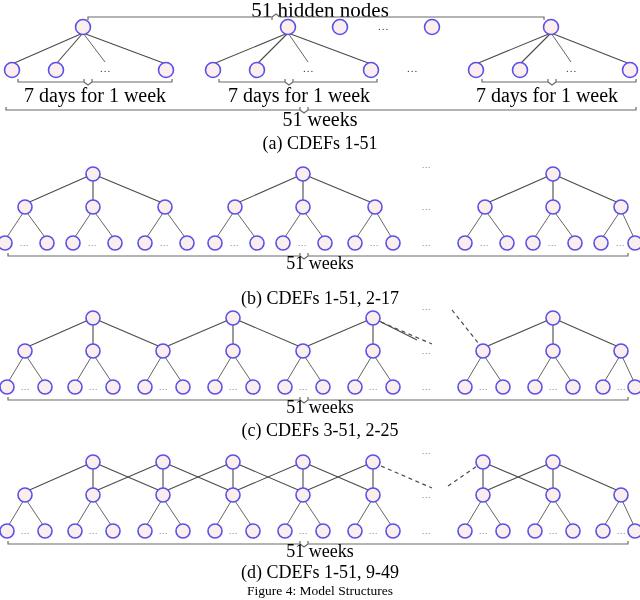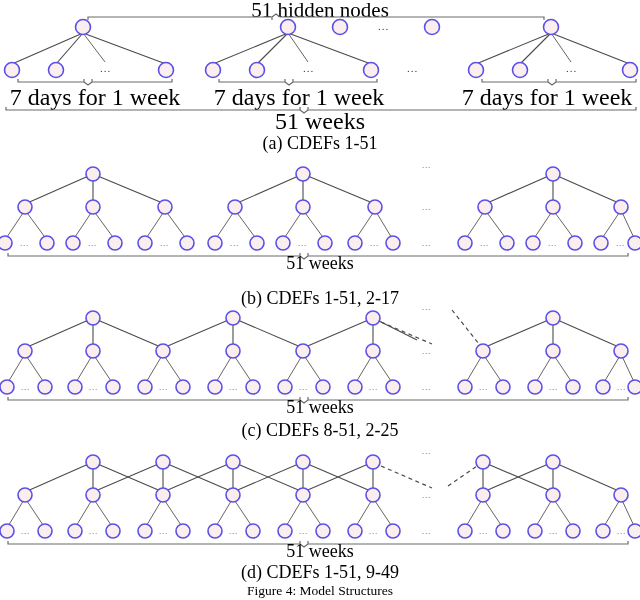--- a/index.html
+++ b/index.html
@@ -63,21 +63,21 @@
   .ell-text-small {
     font-family: "Liberation Serif", "DejaVu Serif", serif;
     font-size: 9px;
     fill: #59574f;
     letter-spacing: 0.8px;
   }
   .brace-label {
     position: absolute;
     text-align: center;
     white-space: nowrap;
-    font-size: 24px;
+    font-size: 20px;
     font-family: "Liberation Serif", "DejaVu Serif", serif;
   }
   .brace-label-small {
     position: absolute;
     text-align: center;
     white-space: nowrap;
     font-size: 18px;
     font-family: "Liberation Serif", "DejaVu Serif", serif;
   }
   .subcaption {
@@ -344,21 +344,21 @@
     <text class="ell-text-small" x="369" y="94">...</text>
     <text class="ell-text-small" x="479" y="94">...</text>
     <text class="ell-text-small" x="549" y="94">...</text>
     <text class="ell-text-small" x="617" y="94">...</text>
   </svg>
 
   <svg class="panel-svg" style="top:394px;" width="640" height="12" viewBox="0 0 640 12">
     <path class="brace-path" d="M8 3 L8 6 L300 6 L300 3 M300 6 L304 9 L308 6 M308 3 L308 6 L628 6 L628 3"></path>
   </svg>
   <div class="brace-label-small" style="left:0; top:397px; width:640px;">51 weeks</div>
-  <div class="subcaption" style="top:420px;">(c) CDEFs 8-51, 2-25</div>
+  <div class="subcaption" style="top:420px;">(c) CDEFs 3-51, 2-25</div>
 
   <svg class="panel-svg" style="top:440px;" width="640" height="100" viewBox="0 0 640 100">
 
     <g>
       <line class="edge-line" x1="93" y1="22" x2="25" y2="52"></line>
       <line class="edge-line" x1="93" y1="22" x2="93" y2="52"></line>
       <line class="edge-line" x1="93" y1="22" x2="163" y2="52"></line>
 
       <line class="edge-line" x1="163" y1="22" x2="93" y2="52"></line>
       <line class="edge-line" x1="163" y1="22" x2="163" y2="52"></line>

